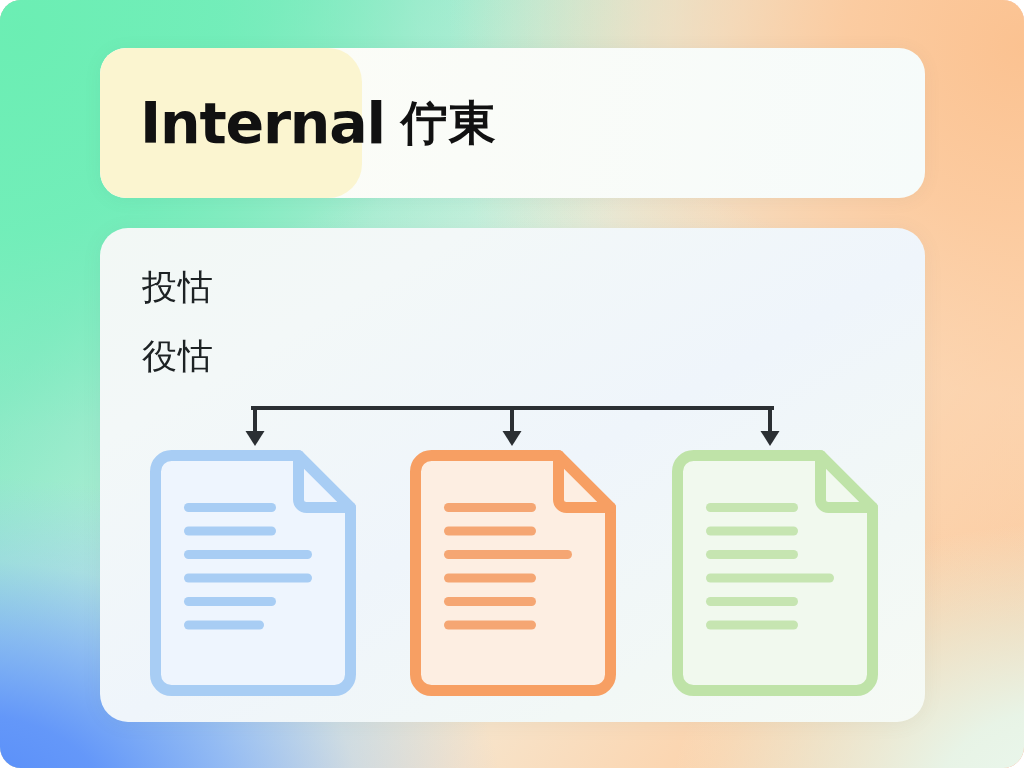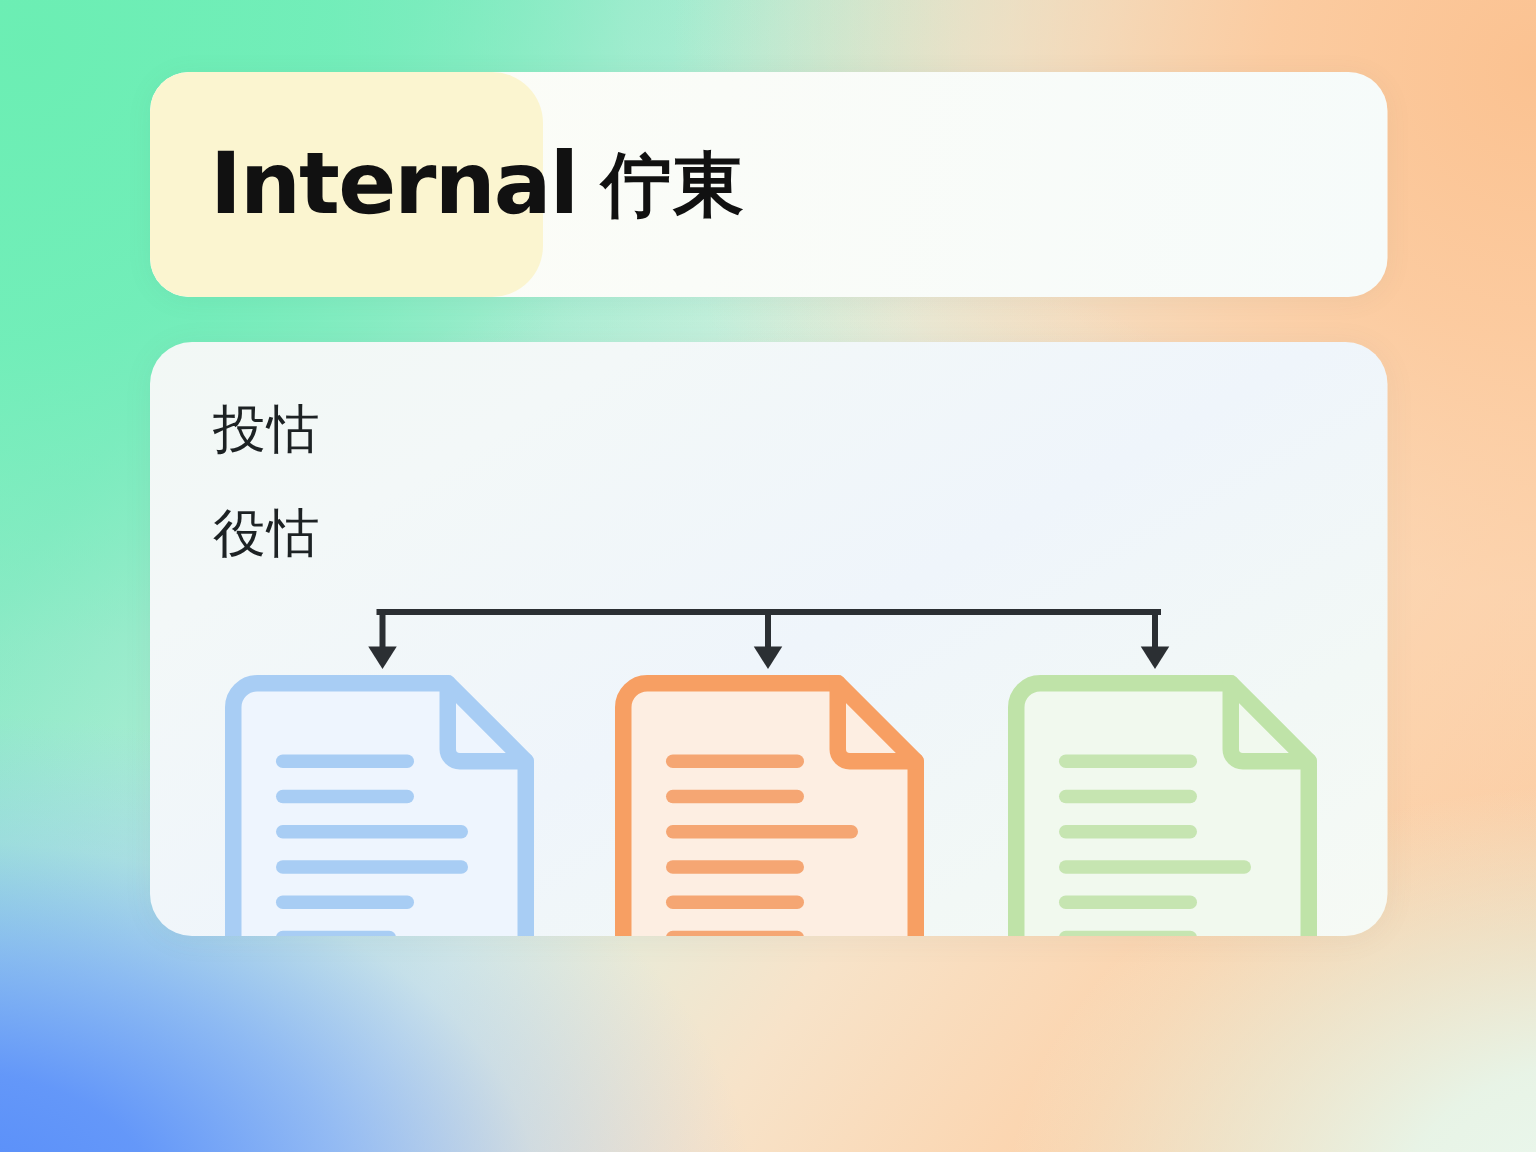--- a/index.html
+++ b/index.html
@@ -15,20 +15,21 @@
   }
 
   
   #stage {
     position: absolute;
     inset: 0;
     width: 1024px;
     height: 768px;
     background: #fca5a5;
     overflow: hidden;
+    border-radius: 21px;
   }
   .bg-layer { position: absolute; inset: 0; }
   .bg-base {
     background: linear-gradient(125deg,
         #7df0bd 0%,
         #8fe9c9 18%,
         #bfeedd 34%,
         #dff0e2 48%,
         #f7e3c9 64%,
         #fcd3ac 80%,
@@ -107,21 +108,21 @@
     font-weight: 700;
     color: #111111;
     margin-left: 16px;
     letter-spacing: 1px;
   }
 
   
   #main-card {
     position: absolute;
     left: 100px; top: 228px;
-    width: 825px; height: 396px;
+    width: 825px; height: 494px;
     border-radius: 28px;
     background: linear-gradient(150deg,
         #f2f8f5 0%,
         #f3f8f8 22%,
         #eff5fb 52%,
         #f2f8f6 78%,
         #f6faf5 100%);
     box-shadow: 0 2px 20px rgba(80,110,110,0.07);
     overflow: hidden;
   }

